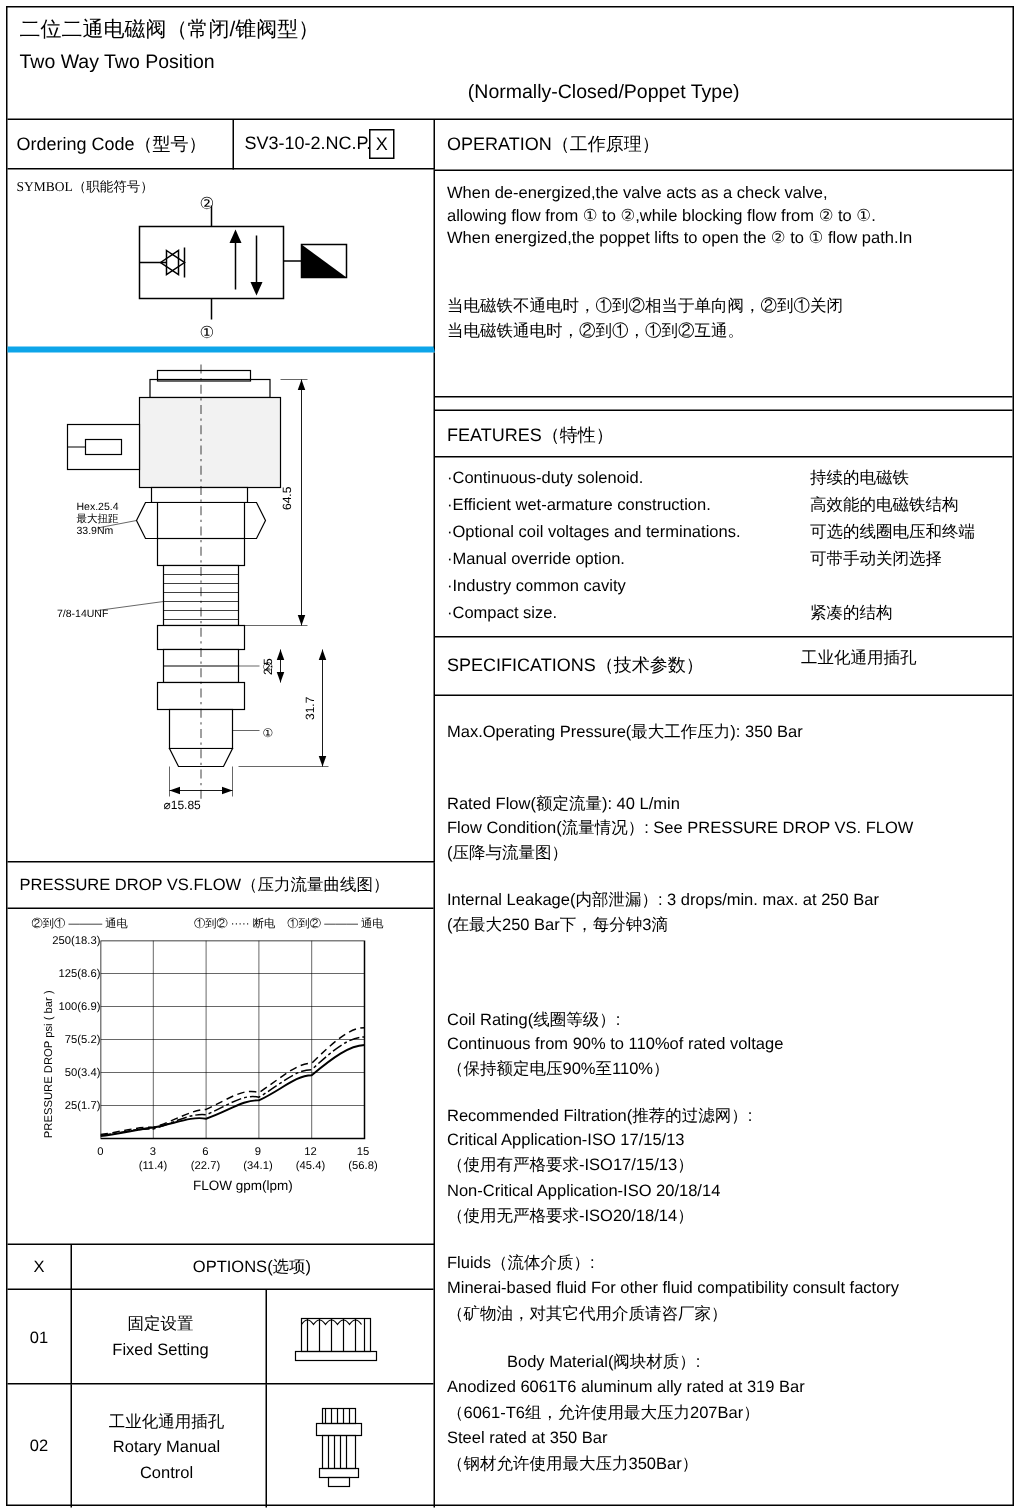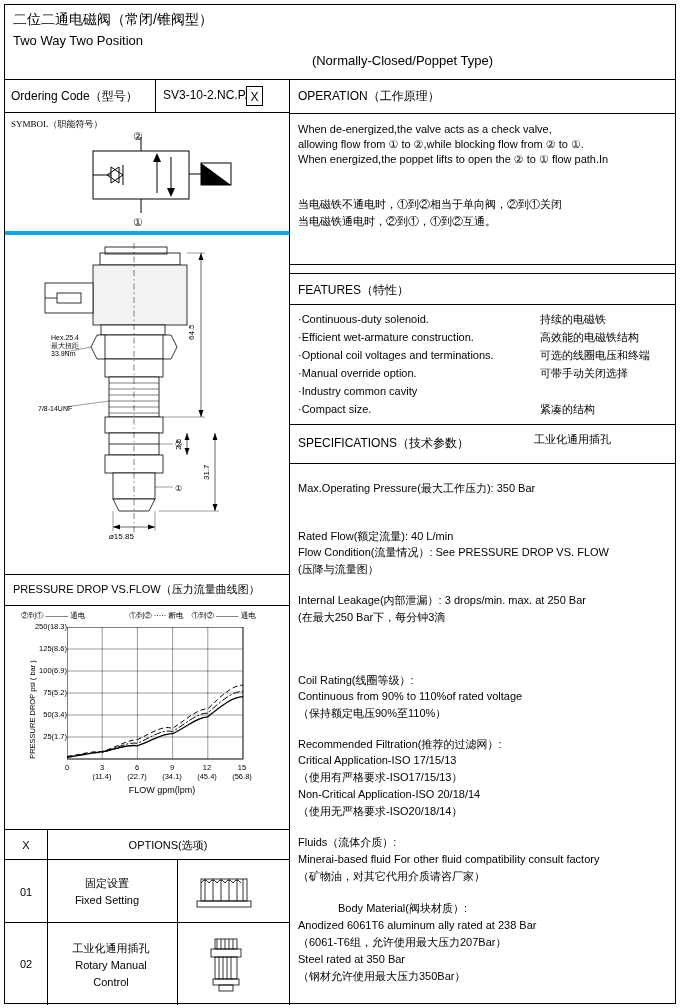--- a/index.html
+++ b/index.html
@@ -208,21 +208,21 @@
     <div class="abs t" style="left:8px;top:328px;">Critical Application-ISO 17/15/13</div>
     <div class="abs t" style="left:8px;top:345px;">（使用有严格要求-ISO17/15/13）</div>
     <div class="abs t" style="left:8px;top:362px;">Non-Critical Application-ISO 20/18/14</div>
     <div class="abs t" style="left:8px;top:379px;">（使用无严格要求-ISO20/18/14）</div>
 
     <div class="abs t" style="left:8px;top:410px;">Fluids（流体介质）:</div>
     <div class="abs t" style="left:8px;top:427px;">Minerai-based fluid For other  fluid compatibility consult  factory</div>
     <div class="abs t" style="left:8px;top:444px;">（矿物油，对其它代用介质请咨厂家）</div>
 
     <div class="abs t" style="left:8px;top:476px;padding-left:40px;">Body Material(阀块材质）:</div>
-    <div class="abs t" style="left:8px;top:493px;">Anodized 6061T6 aluminum ally rated at 238 Bar</div>
+    <div class="abs t" style="left:8px;top:493px;">Anodized 6061T6 aluminum ally rated at 319 Bar</div>
     <div class="abs t" style="left:8px;top:510px;">（6061-T6组，允许使用最大压力207Bar）</div>
     <div class="abs t" style="left:8px;top:527px;">Steel rated at 350 Bar</div>
     <div class="abs t" style="left:8px;top:544px;">（钢材允许使用最大压力350Bar）</div>
   </div>
 
   <div class="abs" style="left:0;top:570px;width:285px;height:255px;border-bottom:1px solid #000;border-right:1px solid #000;">
     <div class="abs" style="left:8px;top:7px;font-size:11px;">PRESSURE DROP VS.FLOW（压力流量曲线图）</div>
     <div class="hline" style="left:0;top:30px;width:284px;height:1px;"></div>
 
     <div class="abs xsmall" style="left:16px;top:36px;width:260px;">

